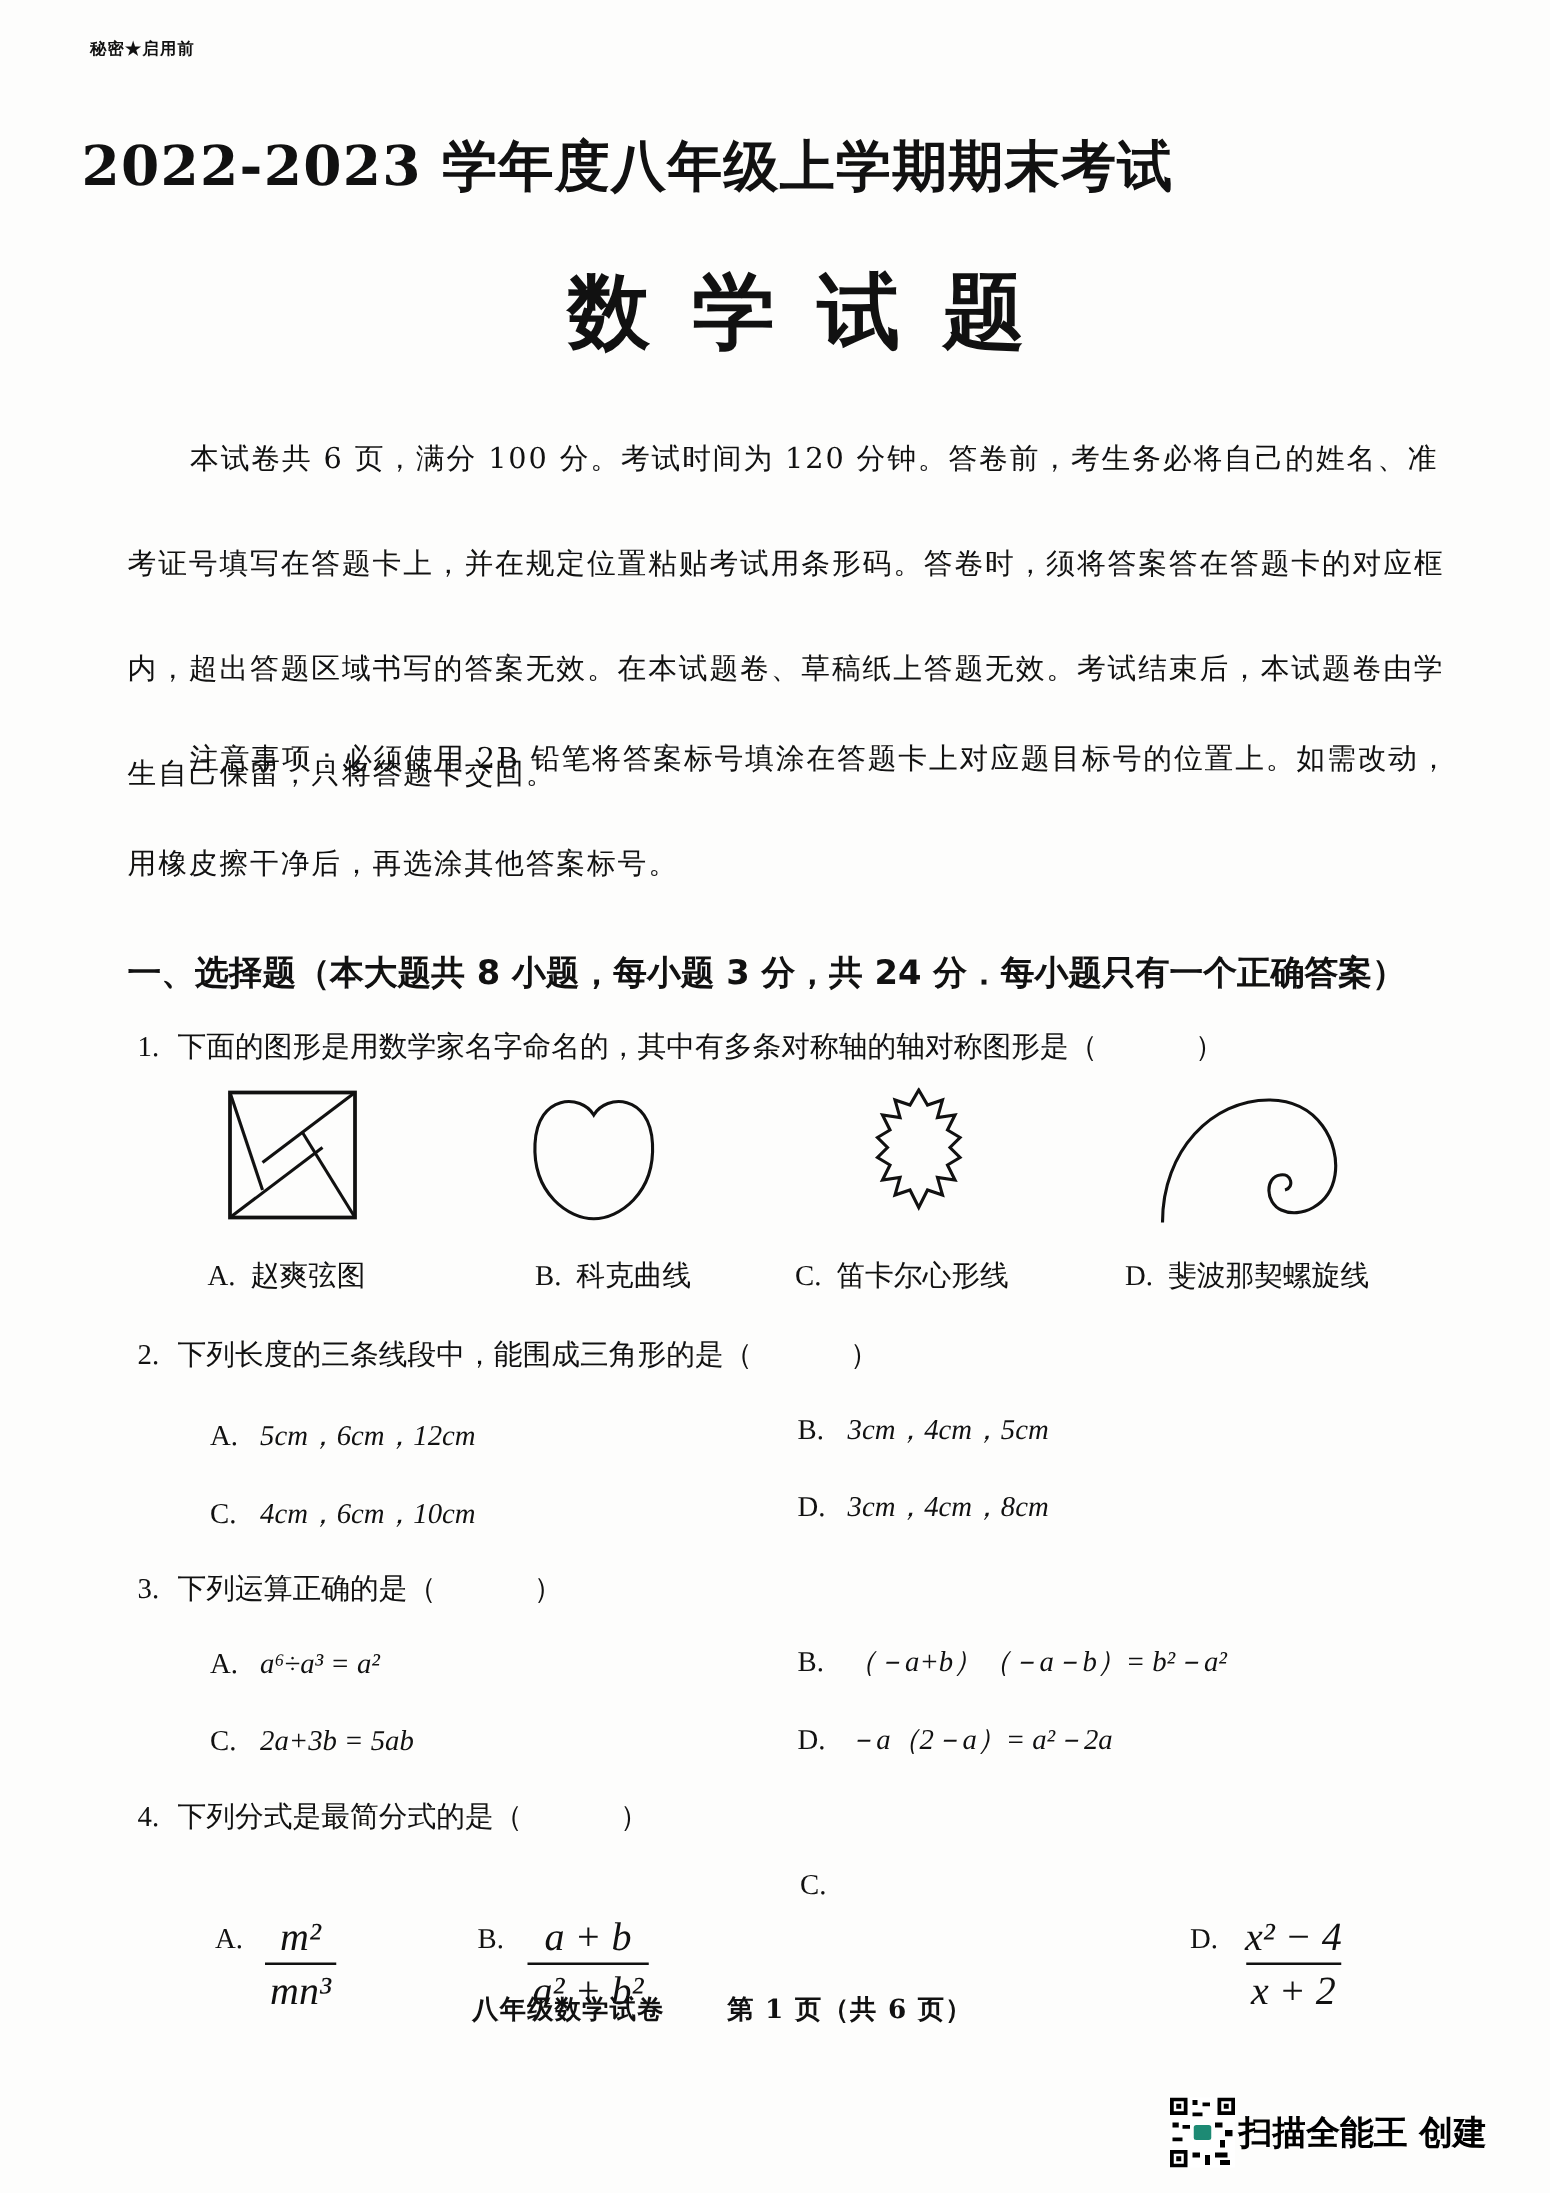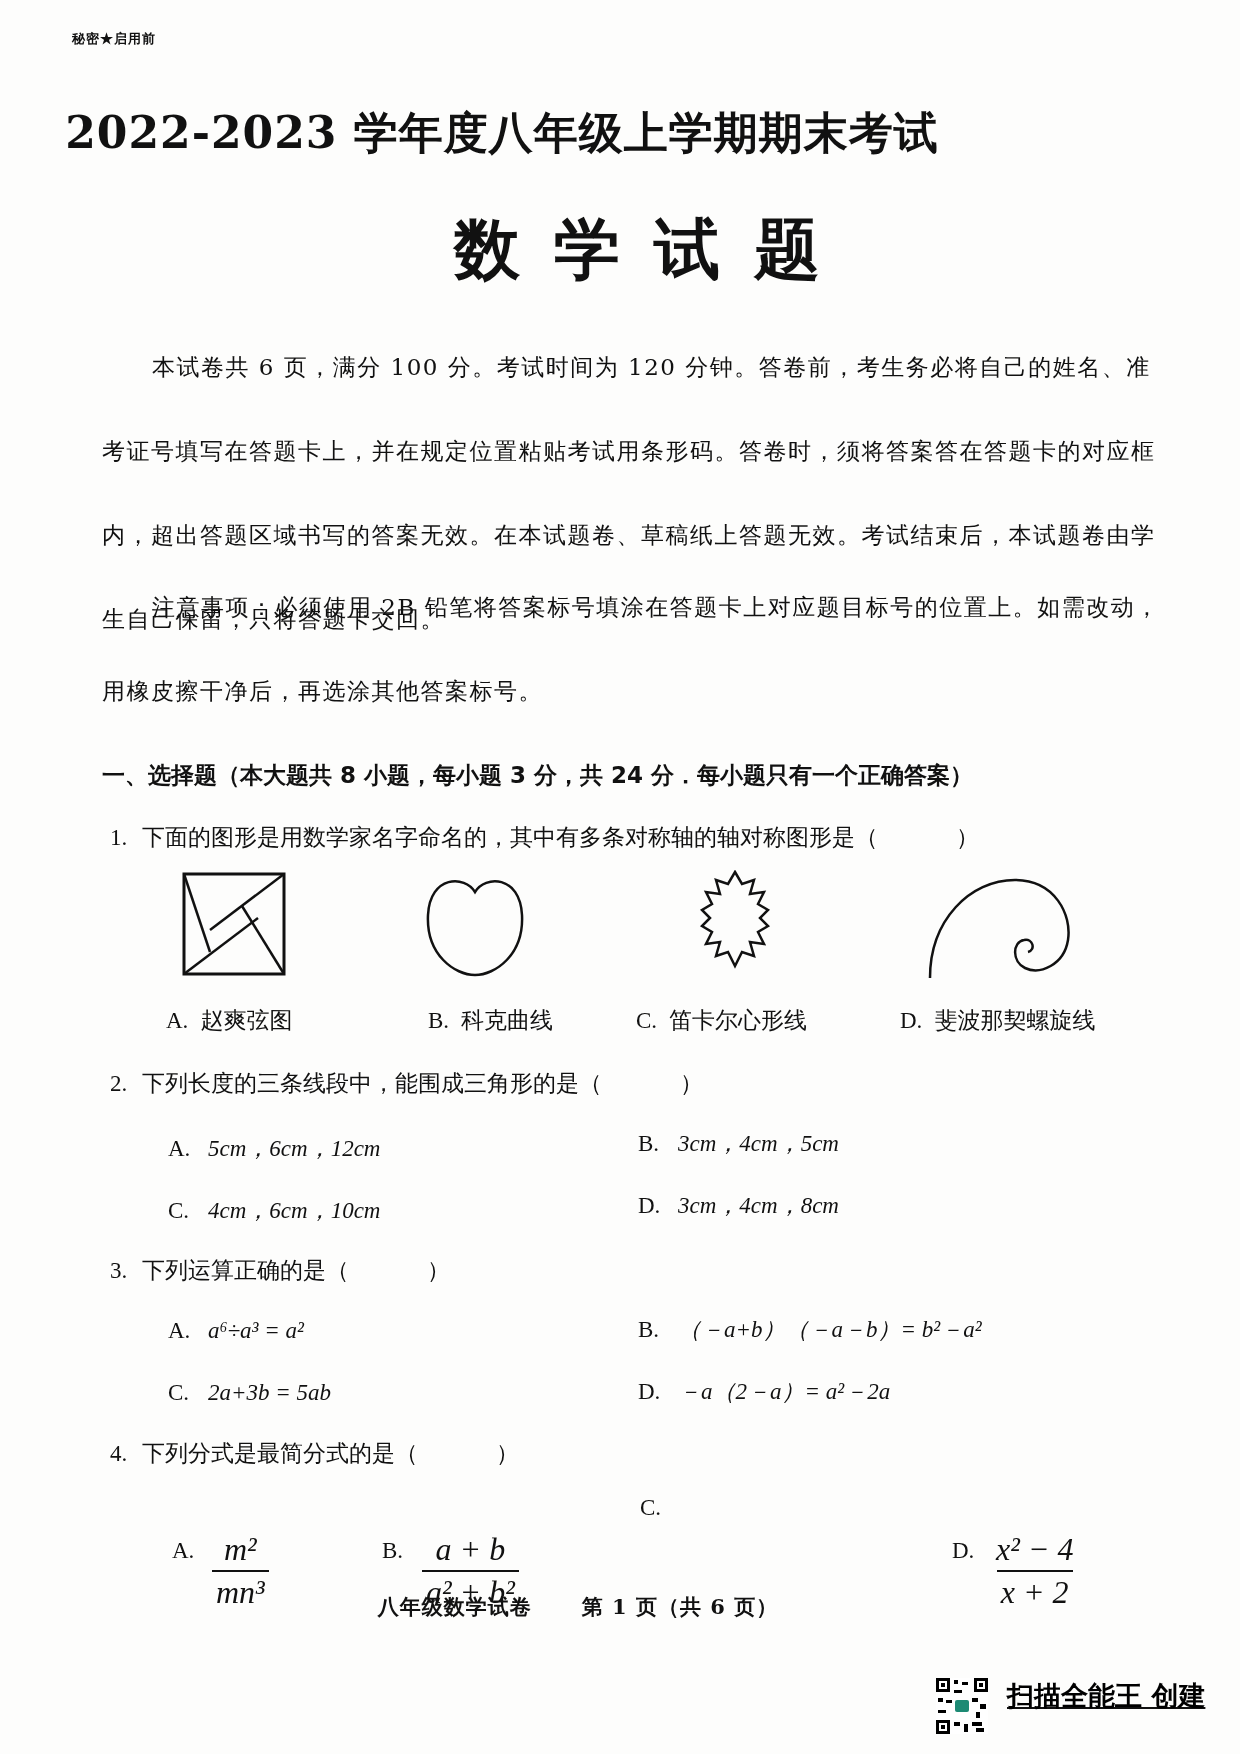--- a/index.html
+++ b/index.html
@@ -6,36 +6,36 @@
   body { width:1240px; height:1754px; background:#fdfdfc; position:relative; overflow:hidden;
          font-family:"DejaVu Serif","Liberation Serif",serif; color:#111; }
   .abs { position:absolute; }
   .secret { left:72px; top:30px; font-size:13px; font-weight:bold; letter-spacing:1px; }
   .title { left:0; width:1004px; top:104px; text-align:center; font-size:44px; font-weight:bold; letter-spacing:1px; }
   .subtitle { left:0; width:1240px; top:205px; text-align:center; font-size:66px; font-weight:bold; letter-spacing:34px; padding-left:34px; }
   .para { left:102px; width:1060px; font-size:23px; line-height:84px; letter-spacing:1.5px; }
   .para p { margin:0; text-indent:50px; }
   .p1 { top:325px; }
   .p2 { top:565px; }
-  .section { left:102px; top:760px; font-size:23px; font-weight:bold; font-family:"DejaVu Sans","Liberation Sans",sans-serif;text-align:right; }
+  .section { left:102px; top:760px; font-size:27px; font-weight:bold; font-family:"DejaVu Sans","Liberation Sans",sans-serif;text-align:right; }
   .q { left:110px; font-size:23px; font-family:"DejaVu Sans","Liberation Sans",sans-serif; }
   .q .num { display:inline-block; width:32px; font-family:"Liberation Serif",serif; }
   .paren { display:inline-block; width:78px; }
   .opt { font-size:23px; font-family:"Liberation Serif",serif; }
   .opt .lbl { display:inline-block; width:40px; }
   .opt i { font-style:italic; }
   .fig { top:870px; }
   .figlbl { top:1005px; font-size:23px; font-family:"DejaVu Sans","Liberation Sans",sans-serif; }
   .figlbl .l { font-family:"Liberation Serif",serif; margin-right:12px; }
   .frac { display:inline-flex; flex-direction:column; align-items:center; vertical-align:middle; font-family:"Liberation Serif",serif; font-style:italic; font-size:32px;margin-top:36px; }
   .frac .n { padding:0 4px 2px; }
   .frac .d { border-top:2px solid #111; padding:2px 4px 0; }
   .footer { left:0; width:1156px; top:1593px; text-align:center; font-size:21px; font-weight:bold; letter-spacing:1px; }
   .footer .gap { display:inline-block; width:50px; }
-  .scanner { left:936px; top:1678px; display:flex; gap:19px;text-decoration:underline; }
+  .scanner { left:936px; top:1678px; display:flex; align-items:center; gap:3px; }
   .scanner .txt { font-family:"DejaVu Sans","Liberation Sans",sans-serif; font-size:27px; font-weight:bold; color:#000; }
   .qr { width:52px; height:56px; position:relative; background:#fff; }
 </style>
 </head>
 <body>
 
 <div class="abs secret">秘密★启用前</div>
 <div class="abs title">2022-2023 学年度八年级上学期期末考试</div>
 <div class="abs subtitle">数学试题</div>
 

